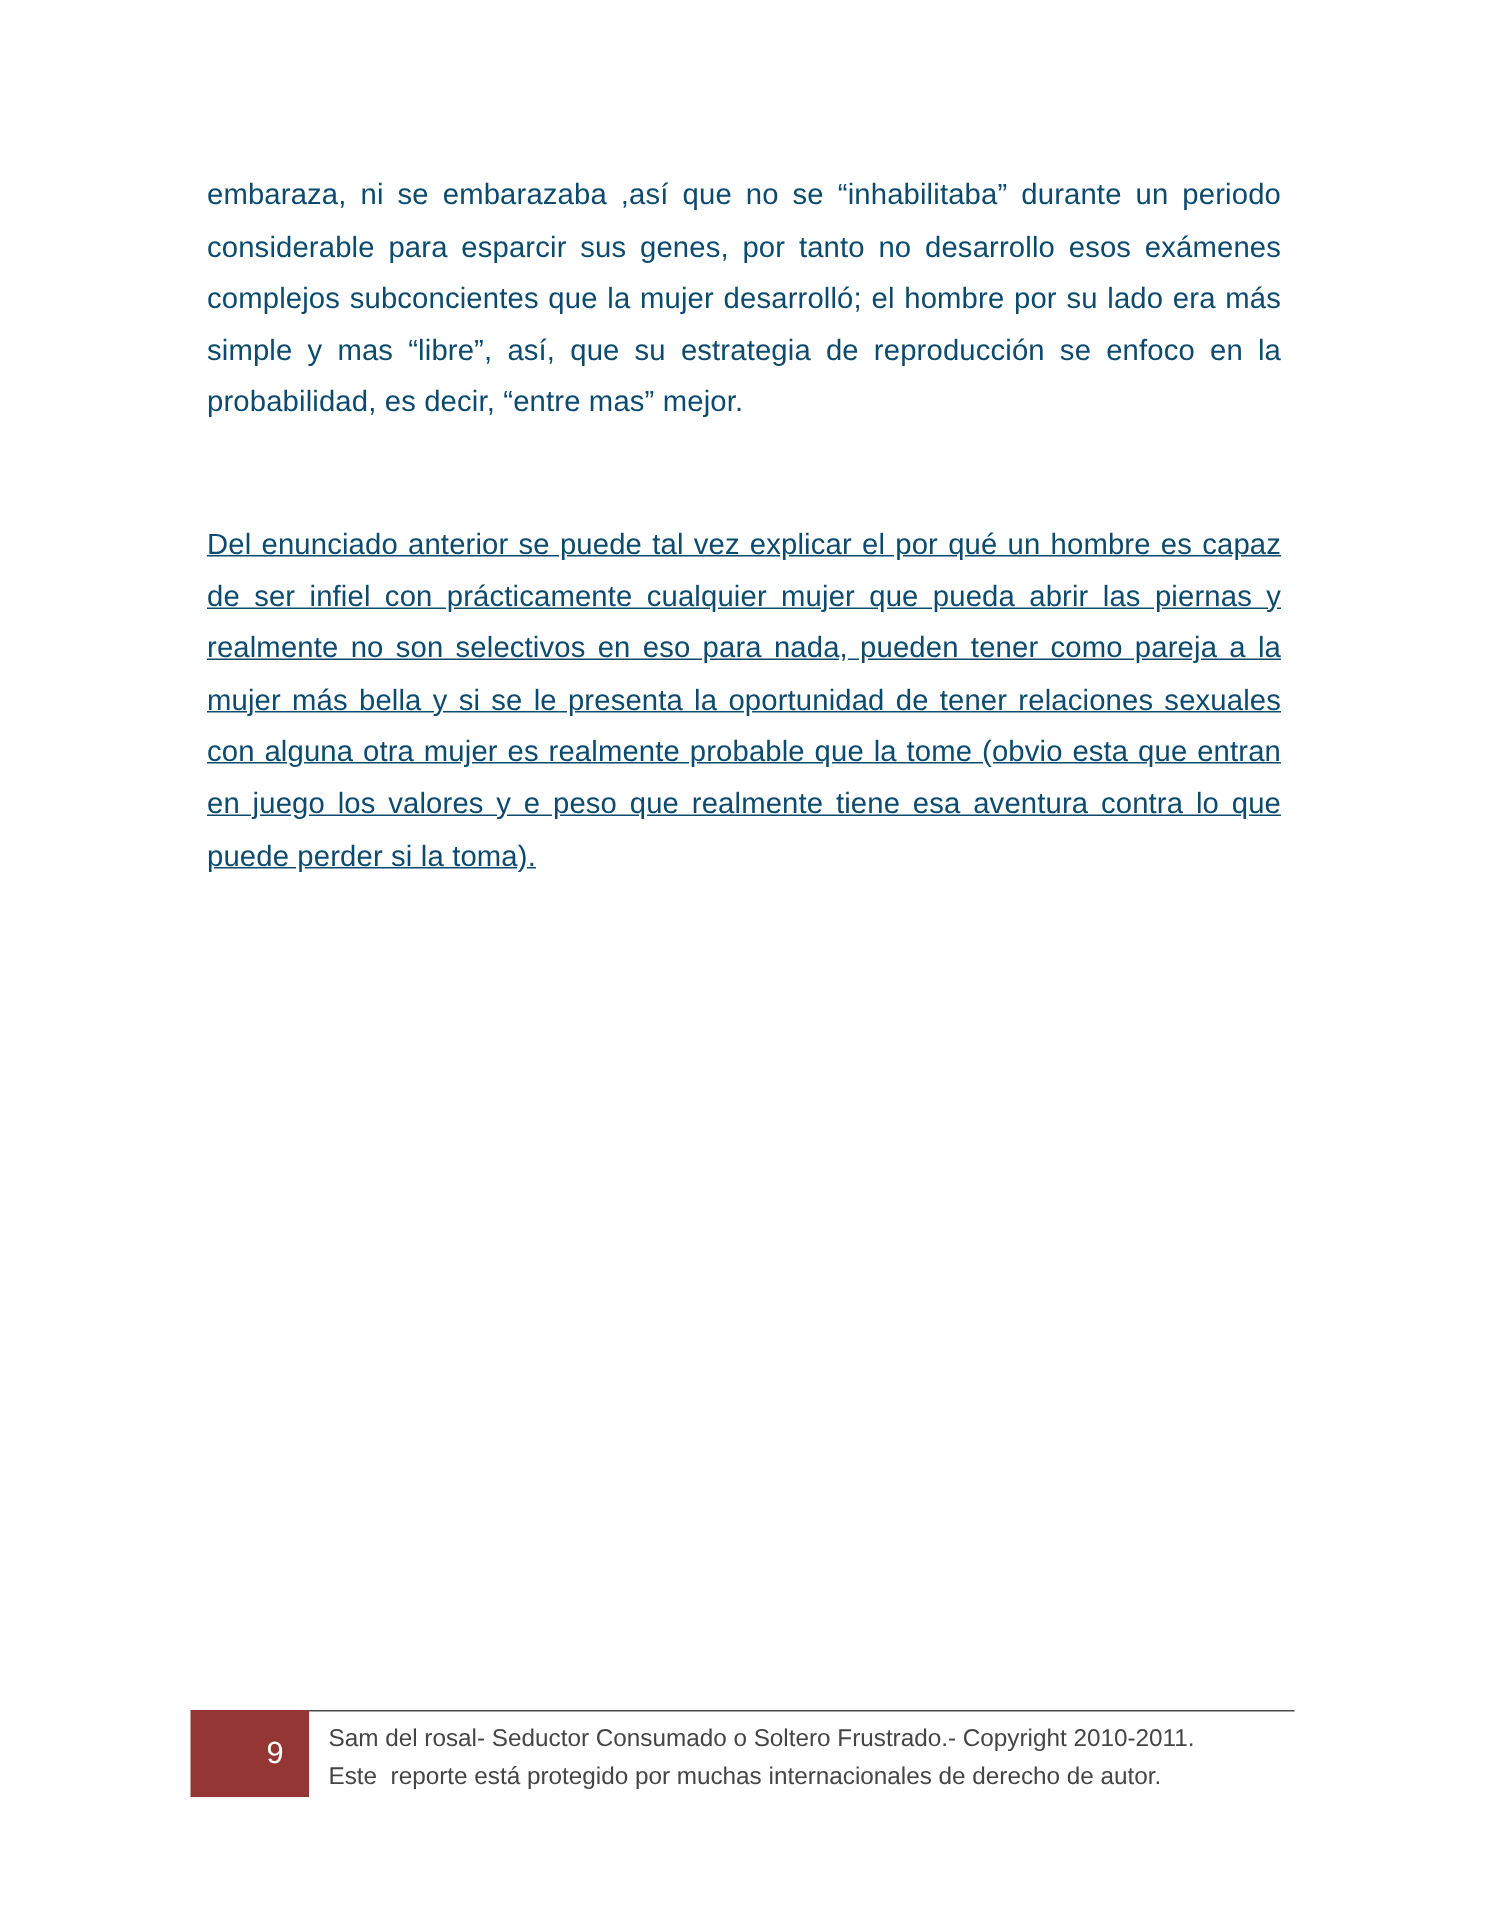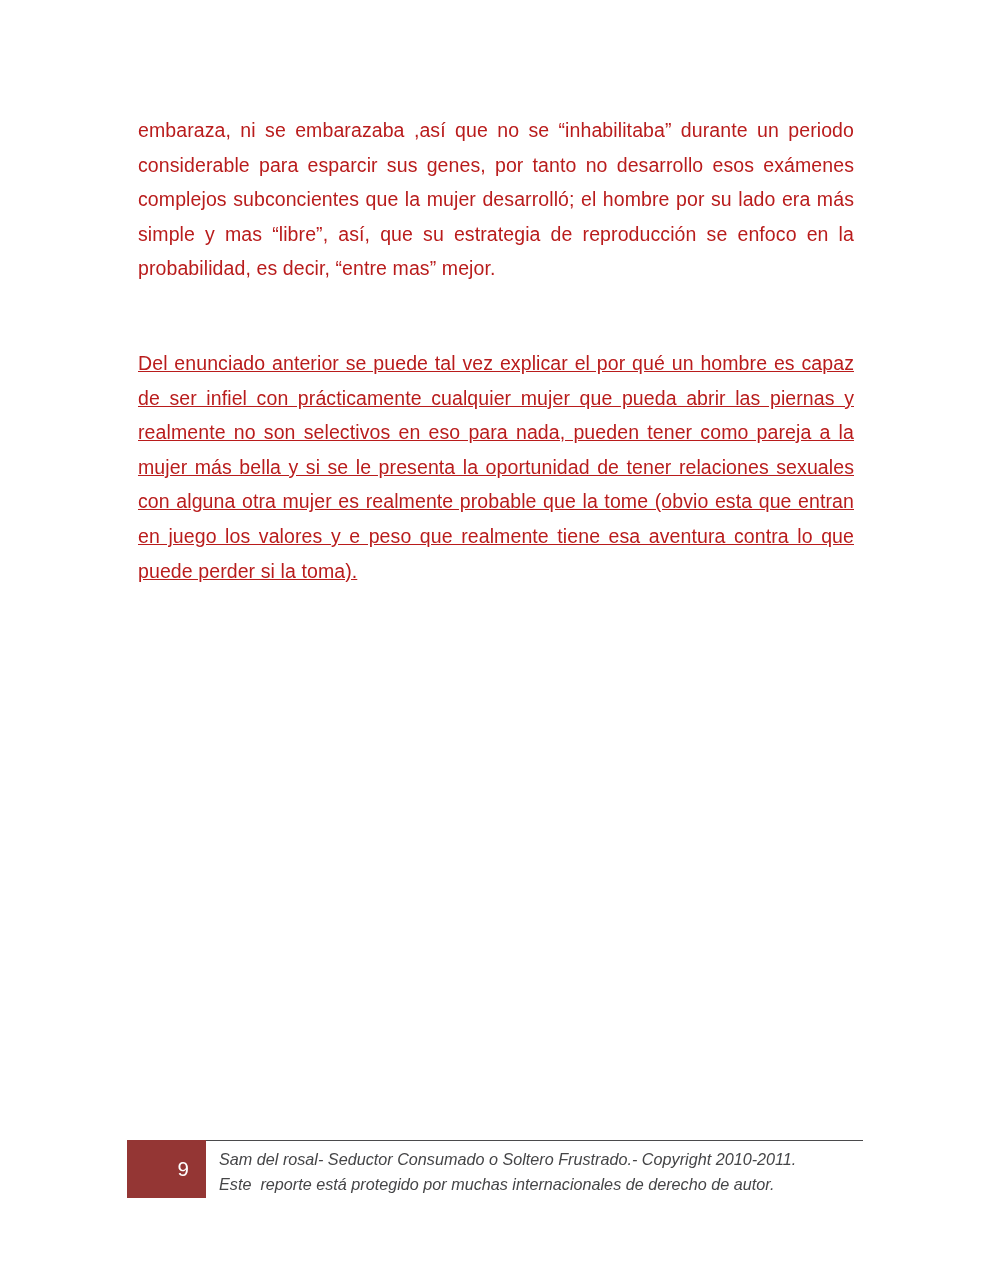--- a/index.html
+++ b/index.html
@@ -14,21 +14,21 @@
   .content {
     position: absolute;
     left: 138px;
     top: 113px;
     width: 716px;
   }
   .content p {
     font-size: 19.5px;
     line-height: 34.6px;
     text-align: justify;
-    color: #b91c1c;
+    color: #0c4a6e;
     letter-spacing: 0.1px;
     margin-bottom: 23px;
   }
   .content p.gap-before {
     margin-top: 60px;
     text-decoration: underline;
   }
   .footer {
     position: absolute;
     left: 127px;
@@ -48,21 +48,20 @@
     padding-right: 17px;
     font-size: 20.5px;
   }
   .footer-text {
     flex: 1;
     border-top: 1.5px solid #4a4a4c;
     padding: 6px 0 0 13px;
     font-size: 16.2px;
     line-height: 25px;
     color: #454547;
-    font-style: italic;
   }
   .footer-text div { white-space: pre-wrap; }
 </style>
 </head>
 <body>
 
 <div class="page">
 
   <div class="content">
     <p>embaraza, ni se embarazaba ,así que no se “inhabilitaba” durante un periodo considerable para esparcir sus genes, por tanto no desarrollo esos exámenes complejos subconcientes que la mujer desarrolló; el hombre por su lado era más simple y mas “libre”, así, que su estrategia de reproducción se enfoco en la probabilidad, es decir, “entre mas” mejor.</p>

